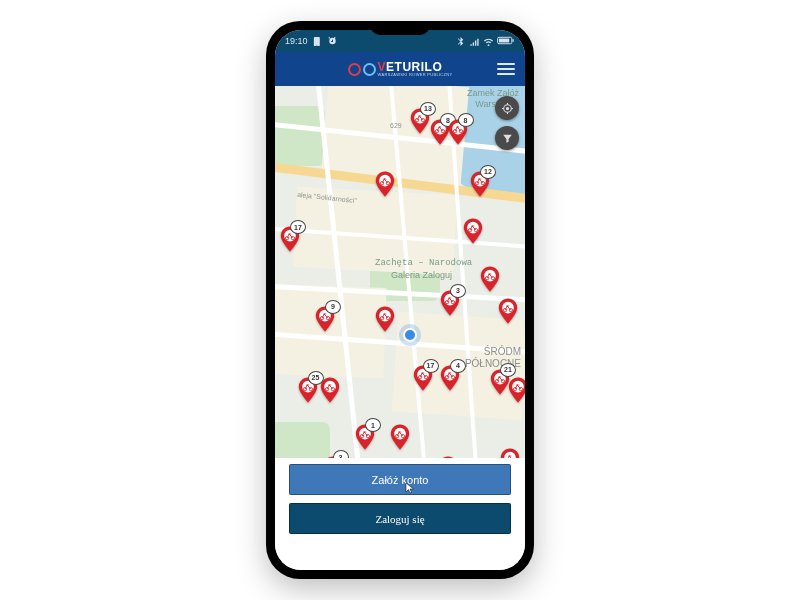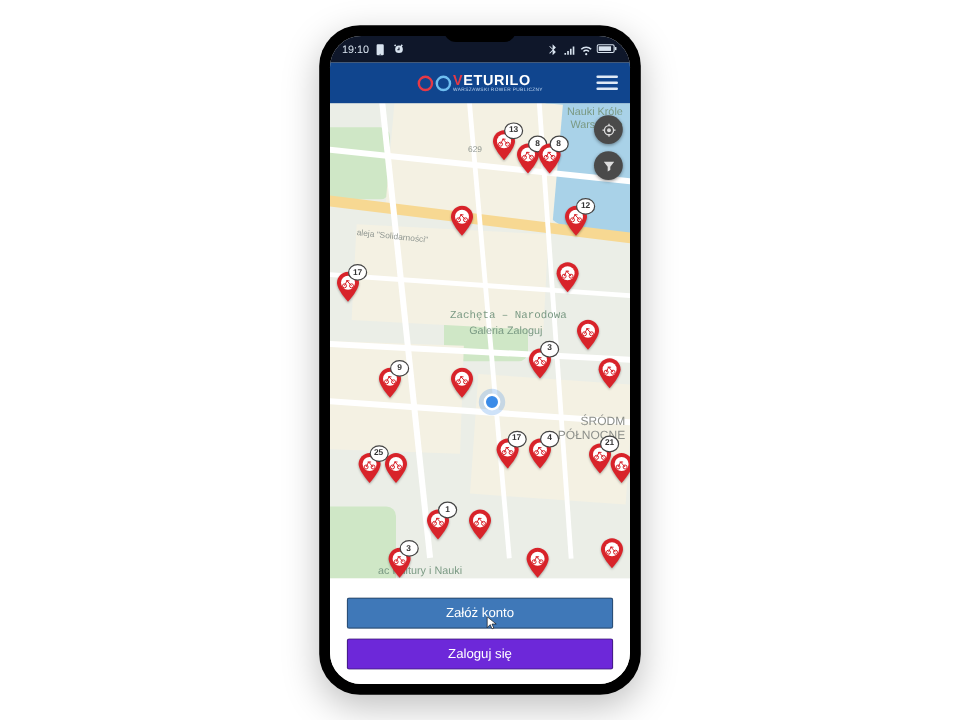--- a/index.html
+++ b/index.html
@@ -1,20 +1,20 @@
 <!DOCTYPE html>
 <html><head>
 <meta charset="utf-8">
 <style>
   html,body{margin:0;padding:0;width:800px;height:600px;background:#fff;font-family:-apple-system,Helvetica,Arial,sans-serif;}
   .stage{width:800px;height:600px;display:flex;align-items:center;justify-content:center;}
   .phone{width:250px;height:540px;background:#000;border-radius:34px;padding:9px;box-shadow:0 10px 30px rgba(0,0,0,.25);position:relative;}
   .screen{width:100%;height:100%;border-radius:26px;overflow:hidden;position:relative;background:#eceee9;}
   
-  .status{position:absolute;top:0;left:0;right:0;height:22px;background:#0f172a;color:#d8e3ef;display:flex;align-items:center;padding:0 10px;font-size:9px;z-index:30;}
+  .status{position:absolute;top:0;left:0;right:0;height:22px;background:#0c4a6e;color:#d8e3ef;display:flex;align-items:center;padding:0 10px;font-size:9px;z-index:30;}
   .status .left{flex:0 0 auto;display:flex;align-items:center;gap:4px;}
   .status .right{margin-left:auto;display:flex;align-items:center;gap:3px;}
   .notch{position:absolute;top:2px;left:50%;transform:translateX(-50%);width:60px;height:12px;background:#000;border-radius:0 0 10px 10px;z-index:40;}
   .ico{width:11px;height:11px;display:inline-block;}
   
   .appbar{position:absolute;top:22px;left:0;right:0;height:34px;background:#10458e;color:#fff;display:flex;align-items:center;justify-content:center;z-index:29;}
   .brand{display:flex;align-items:center;gap:2px;}
   .brand .wheel{width:9px;height:9px;border:2px solid #e63946;border-radius:50%;}
   .brand .wheel.b{border-color:#6fbef0;}
   .brand .txt{display:flex;flex-direction:column;line-height:1;}
@@ -37,24 +37,24 @@
   
   .pin{position:absolute;width:20px;height:26px;transform:translate(-50%,-100%);}
   .pin svg{width:100%;height:100%;display:block;filter:drop-shadow(0 1px 1px rgba(0,0,0,.3));}
   .badge{position:absolute;top:-6px;right:-6px;min-width:12px;height:12px;border-radius:50%;background:#fff;border:1.2px solid #444;color:#333;font-size:7px;font-weight:700;display:flex;align-items:center;justify-content:center;padding:0 1px;}
   
   .fab{position:absolute;right:6px;width:24px;height:24px;border-radius:50%;background:#4a4a4a;display:flex;align-items:center;justify-content:center;box-shadow:0 1px 3px rgba(0,0,0,.4);}
   .fab svg{width:13px;height:13px;}
   
   .me{position:absolute;width:10px;height:10px;border-radius:50%;background:#3a8be8;border:2px solid #fff;box-shadow:0 0 0 4px rgba(60,140,232,.25);transform:translate(-50%,-50%);}
   
-  .bottom{position:absolute;left:0;right:0;bottom:0;height:88px;background:#fff;padding:16px 14px 12px;box-sizing:border-box;display:flex;flex-direction:column;gap:8px;}
+  .bottom{position:absolute;left:0;right:0;bottom:0;height:112px;background:#fff;padding:6px 14px 12px;box-sizing:border-box;display:flex;flex-direction:column;gap:8px;}
   .btn{height:29px;border-radius:2px;color:#fff;font-size:11px;display:flex;align-items:center;justify-content:center;border:1px solid rgba(0,0,0,.35);position:relative;}
   .btn.primary{background:#3f78b8;}
-  .btn.success{background:#6d28d9;}
+  .btn.success{background:#0c4a6e;font-family:Liberation Serif, serif;}
   .cursor{position:absolute;width:12px;height:16px;z-index:50;}
 </style>
 </head>
 <body>
 
 <div class="stage">
   <div class="phone">
     <div class="notch"></div>
     <div class="screen">
 
@@ -123,21 +123,21 @@
           <div class="roadY" style="left:-20px;top:93px;width:300px;height:9px;transform:rotate(7deg);"></div>
 
           <div class="road" style="left:-20px;top:50px;width:300px;height:5px;transform:rotate(6deg);"></div>
           <div class="road" style="left:-20px;top:150px;width:300px;height:4px;transform:rotate(4deg);"></div>
           <div class="road" style="left:-20px;top:205px;width:300px;height:5px;transform:rotate(3deg);"></div>
           <div class="road" style="left:-20px;top:255px;width:300px;height:5px;transform:rotate(4deg);"></div>
           <div class="road" style="left:60px;top:-20px;width:5px;height:400px;transform:rotate(-6deg);"></div>
           <div class="road" style="left:130px;top:-20px;width:4px;height:400px;transform:rotate(-5deg);"></div>
           <div class="road" style="left:185px;top:-20px;width:4px;height:400px;transform:rotate(-4deg);"></div>
 
-          <span class="poi" style="right:6px;top:2px;">Nauki Króle</span>
+          <span class="poi" style="right:6px;top:2px;">Zamek Załóż</span>
           <span class="poi" style="right:6px;top:13px;">Warszawie</span>
           <span class="lbl" style="left:22px;top:108px;transform:rotate(6deg);">aleja "Solidarności"</span>
           <span class="lbl" style="left:115px;top:36px;">629</span>
           <span class="poi" style="left:100px;top:172px;font-family:Liberation Mono, monospace;">Zachęta – Narodowa</span>
           <span class="poi" style="left:116px;top:184px;">Galeria Zaloguj</span>
           <span class="lbl big" style="right:4px;top:260px;">ŚRÓDM</span>
           <span class="lbl big" style="right:4px;top:272px;">PÓŁNOCNE</span>
           <span class="poi" style="left:40px;bottom:2px;">ac Kultury i Nauki</span>
 
           <div class="me" style="left:54%;top:63%;"></div>

